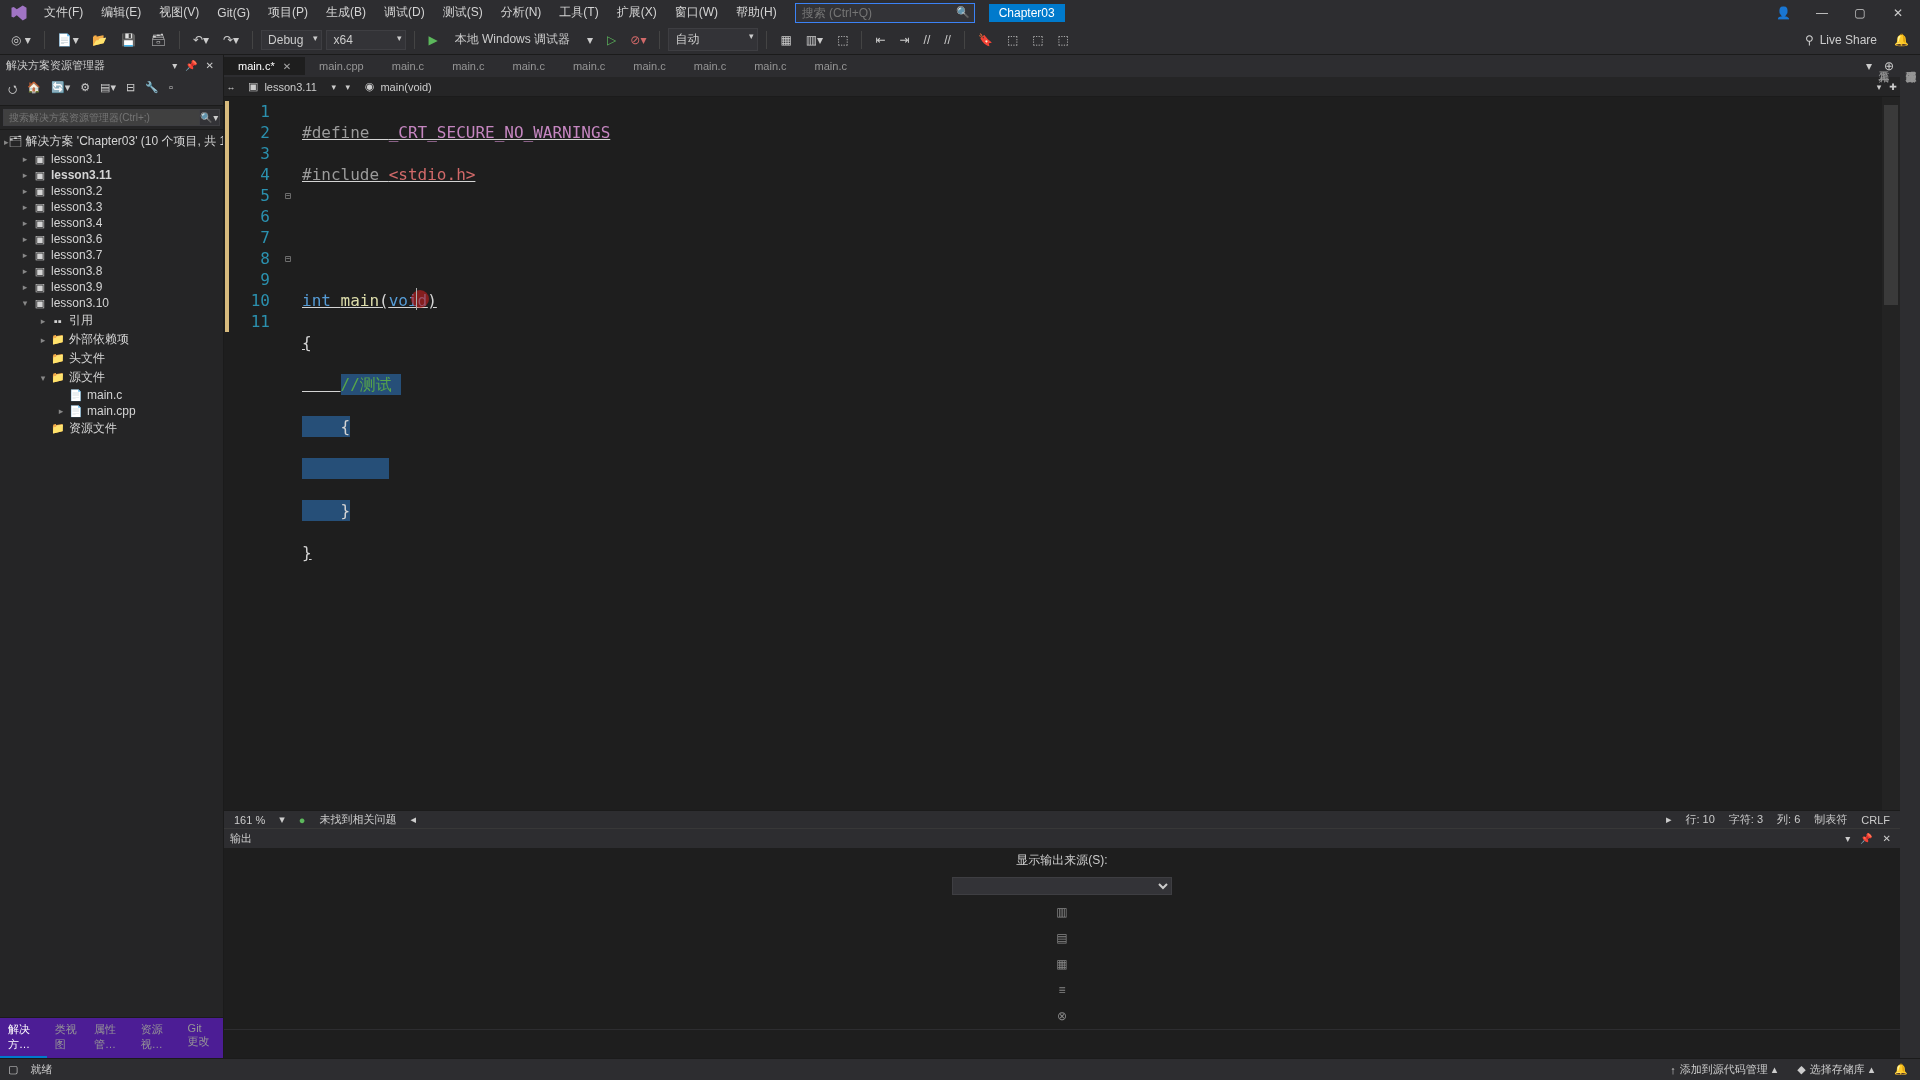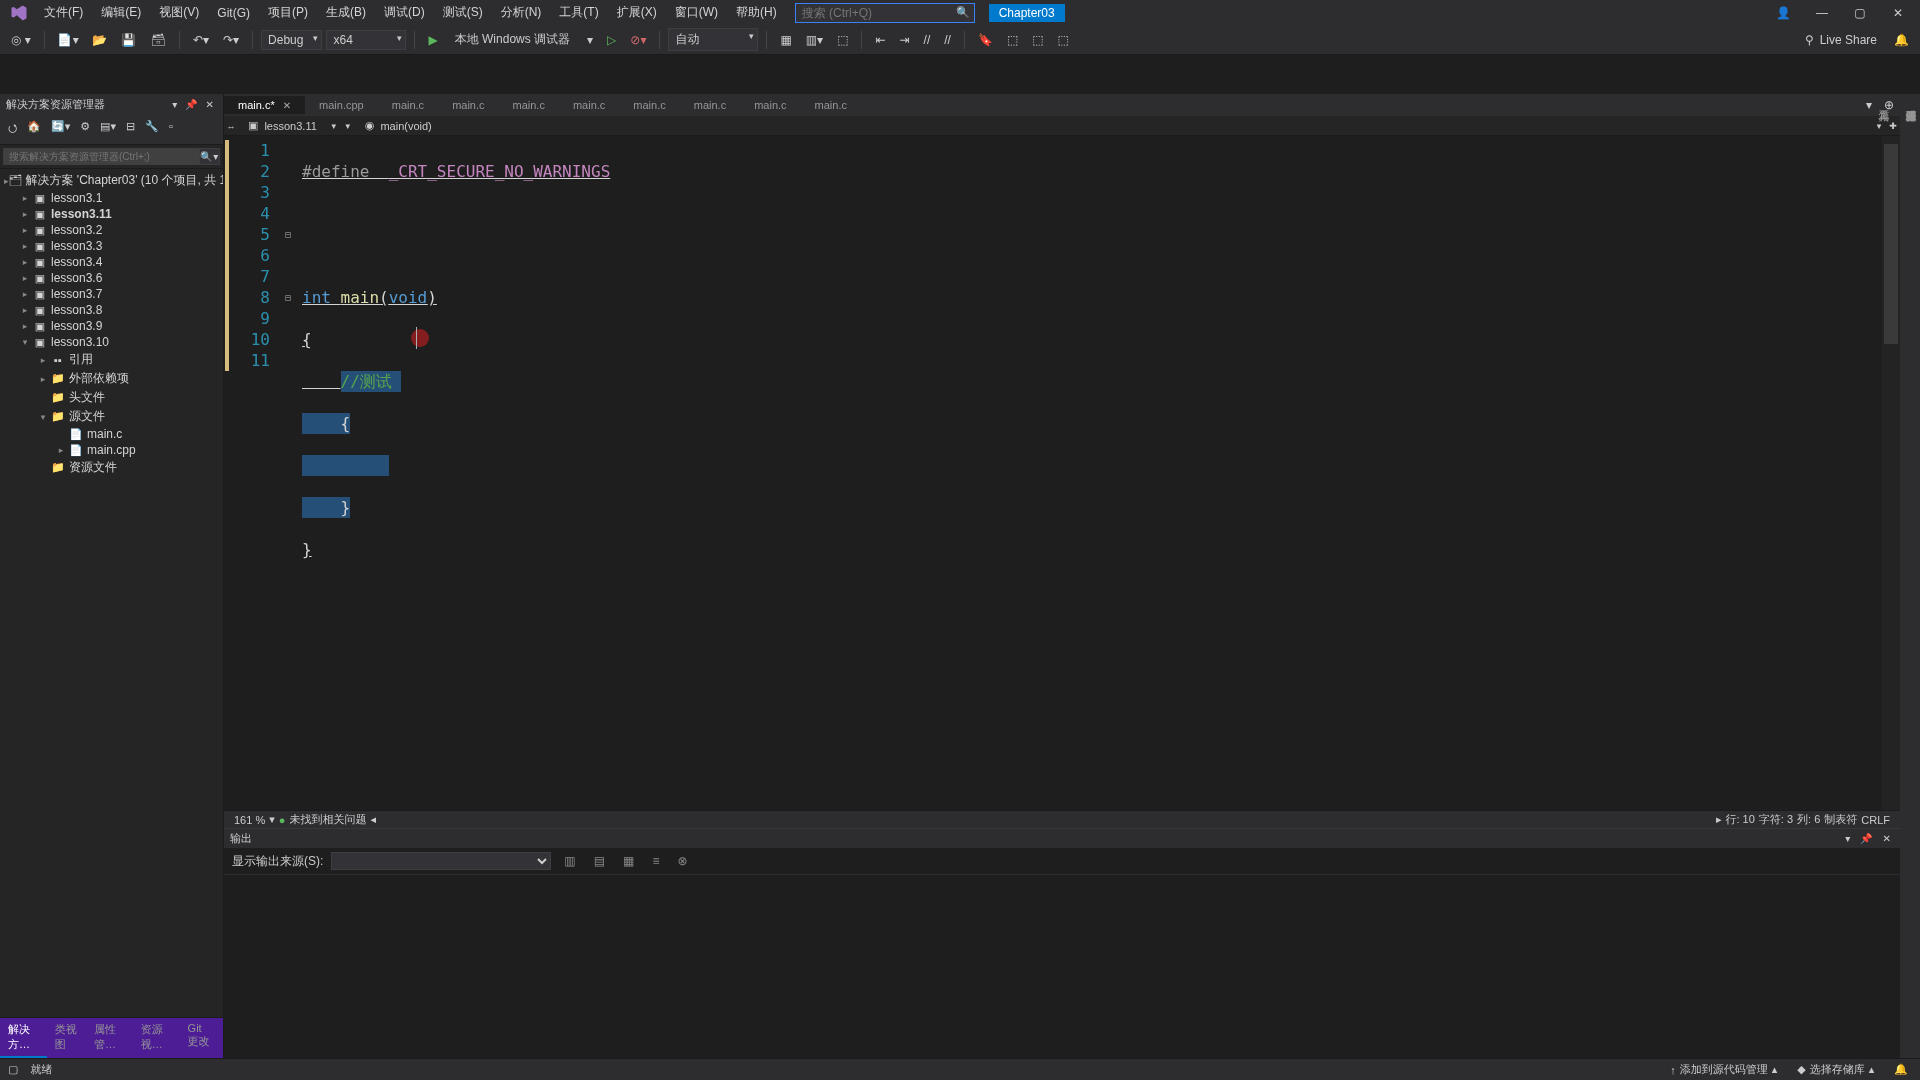--- a/index.html
+++ b/index.html
@@ -21,21 +21,21 @@
 .toolbar { background:#2d2d30; display:flex; align-items:center; height:30px; padding:0 6px; gap:4px; border-bottom:1px solid #1b1b1b; }
 .tbtn { padding:3px 5px; cursor:pointer; color:#ccc; display:flex; align-items:center; }
 .tsep { width:1px; height:18px; background:#444; margin:0 4px; }
 .tdrop { background:#333337; border:1px solid #3e3e42; padding:2px 18px 2px 6px; color:#ccc; min-width:60px; position:relative; }
 .tdrop::after { content:"▾"; position:absolute; right:4px; font-size:9px; }
 .tplay { color:#5cb85c; }
 .tplat { padding:3px 8px; display:flex; align-items:center; gap:4px; }
 .liveshare { display:flex; align-items:center; gap:6px; color:#ccc; margin-right:8px; }
 
 
-.mainrow { display:flex; flex:1; min-height:0;margin-top:39px; }
+.mainrow { display:flex; flex:1; min-height:0; }
 
 
 .sidebar { width:224px; background:#252526; display:flex; flex-direction:column; border-right:1px solid #1b1b1b; }
 .sidebar-hdr { background:#2d2d30; padding:3px 6px; display:flex; align-items:center; justify-content:space-between; font-size:11px; }
 .sidebar-hdr .hctrls { display:flex; gap:2px; }
 .sidebar-hdr .hctrls span { cursor:pointer; padding:1px 3px; font-size:10px; }
 .sidebar-tb { background:#2d2d30; padding:3px 4px; display:flex; gap:2px; border-bottom:1px solid #1b1b1b; }
 .sidebar-tb span { padding:2px 4px; cursor:pointer; font-size:11px; }
 .sidebar-search { padding:3px; border-bottom:1px solid #1b1b1b; display:flex; }
 .sidebar-search input { flex:1; background:#404040; border:1px solid #3e3e42; color:#aaa; padding:2px 5px; font-size:10px; outline:none; }
@@ -75,34 +75,34 @@
 .tk-pp { color:#9b9b9b; }
 .tk-def { color:#c586c0; }
 .tk-type { color:#569cd6; }
 .tk-fn { color:#dcdcaa; }
 .tk-str { color:#d16969; }
 .tk-brace { color:#d4d4d4; }
 .tk-cmt { color:#57a64a; }
 .vbar { width:18px; background:#232323; position:relative; }
 .vbar .vscrub { position:absolute; top:8px; right:2px; width:14px; height:200px; background:#3a3a3a; }
 
-.edstatus { height:18px; background:#2d2d30; display:flex; align-items:center; padding:0 10px; font-size:11px; gap:4px; border-top:1px solid #1b1b1b; }
+.edstatus { height:18px; background:#2d2d30; display:flex; align-items:center; padding:0 10px; font-size:11px; gap:14px; border-top:1px solid #1b1b1b; }
 .edstatus .fill { flex:1; }
 .edstatus .ok { color:#5cb85c; }
 
 
 .rsidebar { width:20px; background:#2d2d30; writing-mode:vertical-rl; text-orientation:mixed; display:flex; flex-direction:column; gap:12px; padding:8px 2px; font-size:11px; color:#969696; }
 .rsidebar span { cursor:pointer; }
 
 
 .output { height:230px; background:#1e1e1e; border-top:1px solid #383838; display:flex; flex-direction:column; }
 .output-hdr { background:#2d2d30; display:flex; align-items:center; justify-content:space-between; padding:2px 6px; font-size:11px; }
 .output-hdr .hctrls { display:flex; gap:4px; }
 .output-hdr .hctrls span { cursor:pointer; padding:1px 3px; font-size:10px; }
-.output-tb { display:flex; align-items:center; gap:8px; padding:4px 8px; border-bottom:1px solid #2d2d30; }
+.output-tb { display:flex; align-items:center; gap:8px; padding:4px 8px; border-bottom:1px solid #2d2d30;flex-direction:column; }
 .output-tb select { background:#333337; border:1px solid #3e3e42; color:#ccc; padding:1px 5px; width:220px; font-size:11px; }
 .output-tb .obtn { padding:2px 5px; cursor:pointer; color:#888; }
 .output-body { flex:1; }
 
 
 .statusbar { height:22px; background:#2d2d30; display:flex; align-items:center; padding:0 8px; gap:12px; font-size:11px; color:#ccc; border-top:1px solid #1b1b1b; }
 .statusbar .fill { flex:1; }
 .statusbar .sitem { display:flex; align-items:center; gap:4px; cursor:pointer; padding:0 4px; }
 </style>
 </head>
@@ -368,20 +368,21 @@
             <div>⊟</div>
             <div></div>
             <div></div>
             <div>⊟</div>
             <div></div>
             <div></div>
             <div></div>
         </div>
         <div class="code">
 <div class="line"><span class="tk-pp">#define  </span><span class="tk-def">_CRT_SECURE_NO_WARNINGS</span></div>
+<div class="line"><span class="tk-pp">#include </span><span class="tk-str">&lt;stdio.h&gt;</span></div>
 <div class="line"></div>
 <div class="line"></div>
 <div class="line"><span class="tk-type">int </span><span class="tk-fn">main</span><span class="tk-brace">(</span><span class="tk-type">void</span><span class="tk-brace">)</span></div>
 <div class="line"><span class="tk-brace">{</span></div>
 <div class="line">    <span class="sel-inline"><span class="tk-cmt">//测试</span> </span></div>
 <div class="line"><span class="sel-inline">    <span class="tk-brace">{</span></span></div>
 <div class="line"><span class="sel-inline">         </span></div>
 <div class="line"><span class="sel-inline">    <span class="tk-brace">}</span></span></div>
 <div class="line"><span class="tk-brace">}</span></div>
           <div class="cursor-red"></div>

